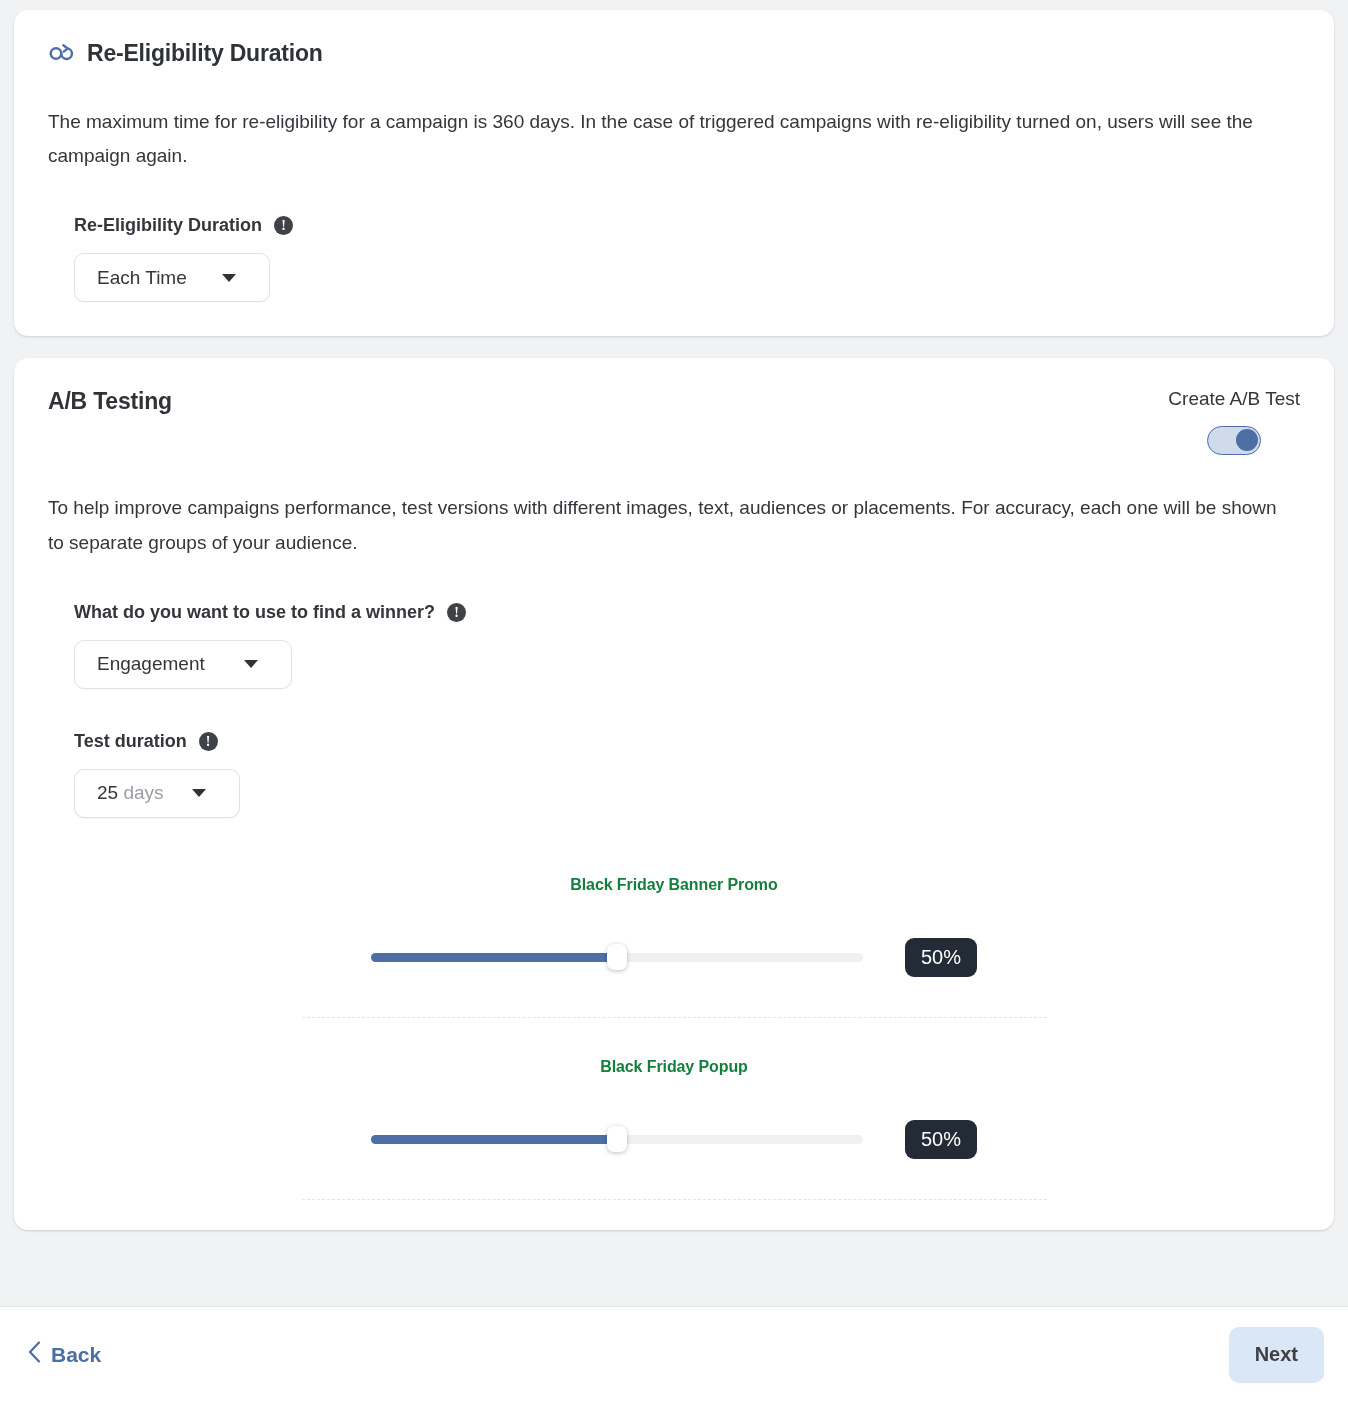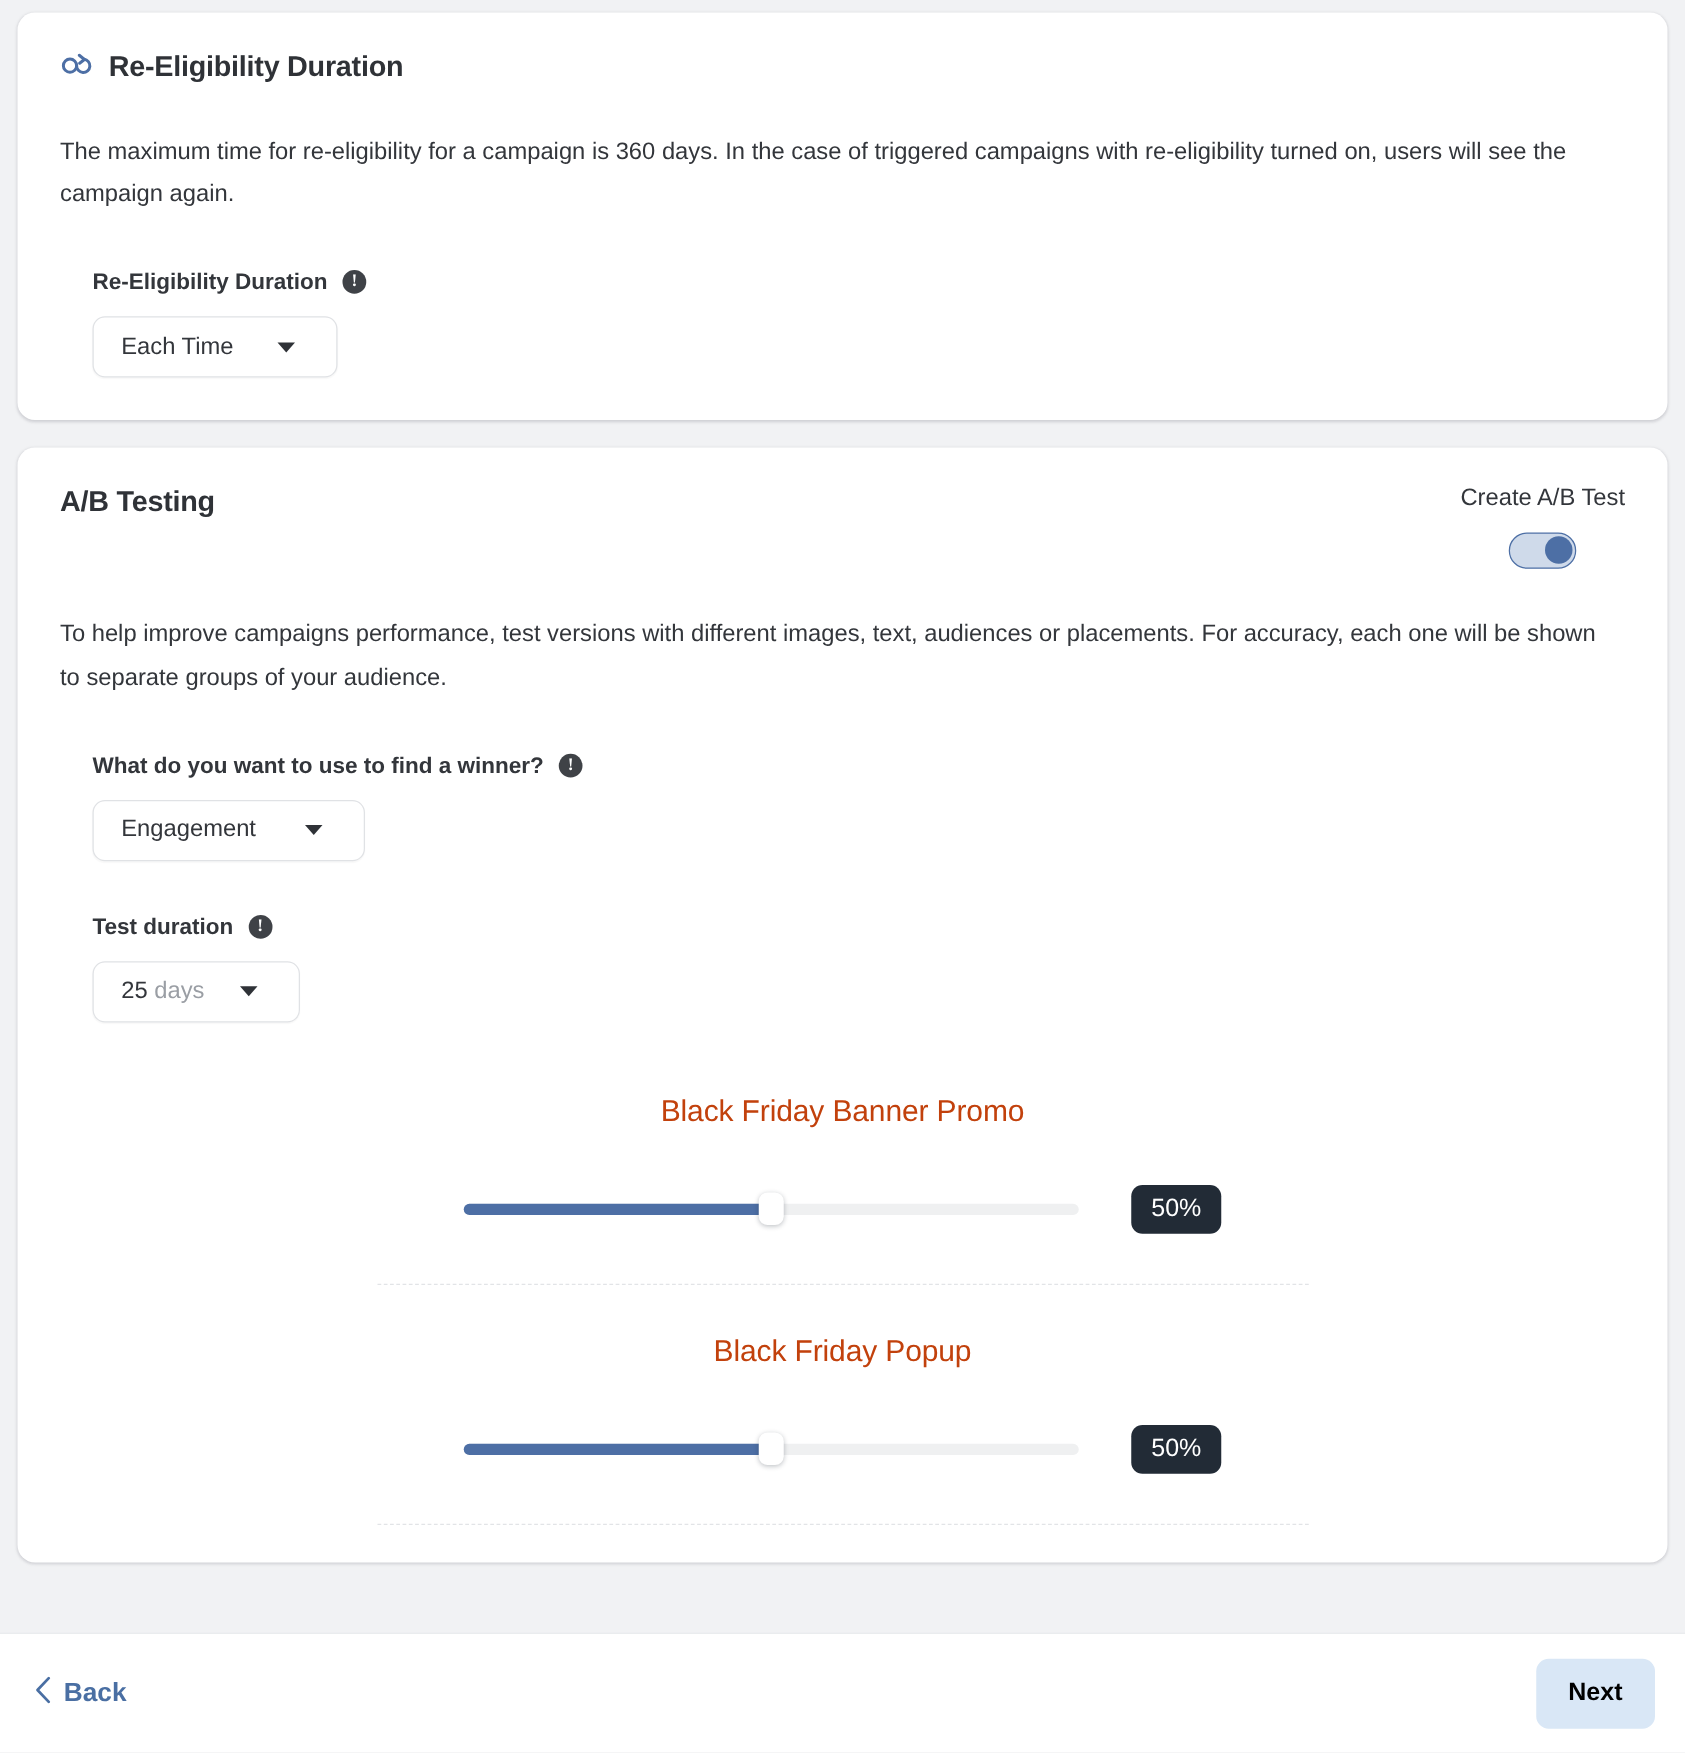--- a/index.html
+++ b/index.html
@@ -146,23 +146,23 @@
     width: 22px; height: 22px;
     border-radius: 50%;
     background: #4d6fa5;
   }
 
   
   .variants { margin-top: 58px; }
   .variant { padding-bottom: 0; }
   .variant-name {
     text-align: center;
-    font-size: 24px;
-    font-weight: normal;
-    color: #c2410c;
+    font-size: 16px;
+    font-weight: bold;
+    color: #15803d;
     letter-spacing: -0.1px;
   }
   .slider-row {
     display: flex;
     align-items: center;
     justify-content: center;
     margin-top: 44px;
     gap: 42px;
   }
   .slider {
@@ -234,21 +234,21 @@
     font-weight: bold;
     cursor: pointer;
     background: none;
     border: 0;
     padding: 6px 8px;
     font-family: "Liberation Sans", sans-serif;
   }
   .chev { display: block; }
   .next-btn {
     background: #d9e7f6;
-    color: #000000;
+    color: #404040;
     font-size: 20px;
     font-weight: bold;
     border: 0;
     border-radius: 10px;
     padding: 0 26px;
     height: 56px;
     cursor: pointer;
     font-family: "Liberation Sans", sans-serif;
   }
 </style>

